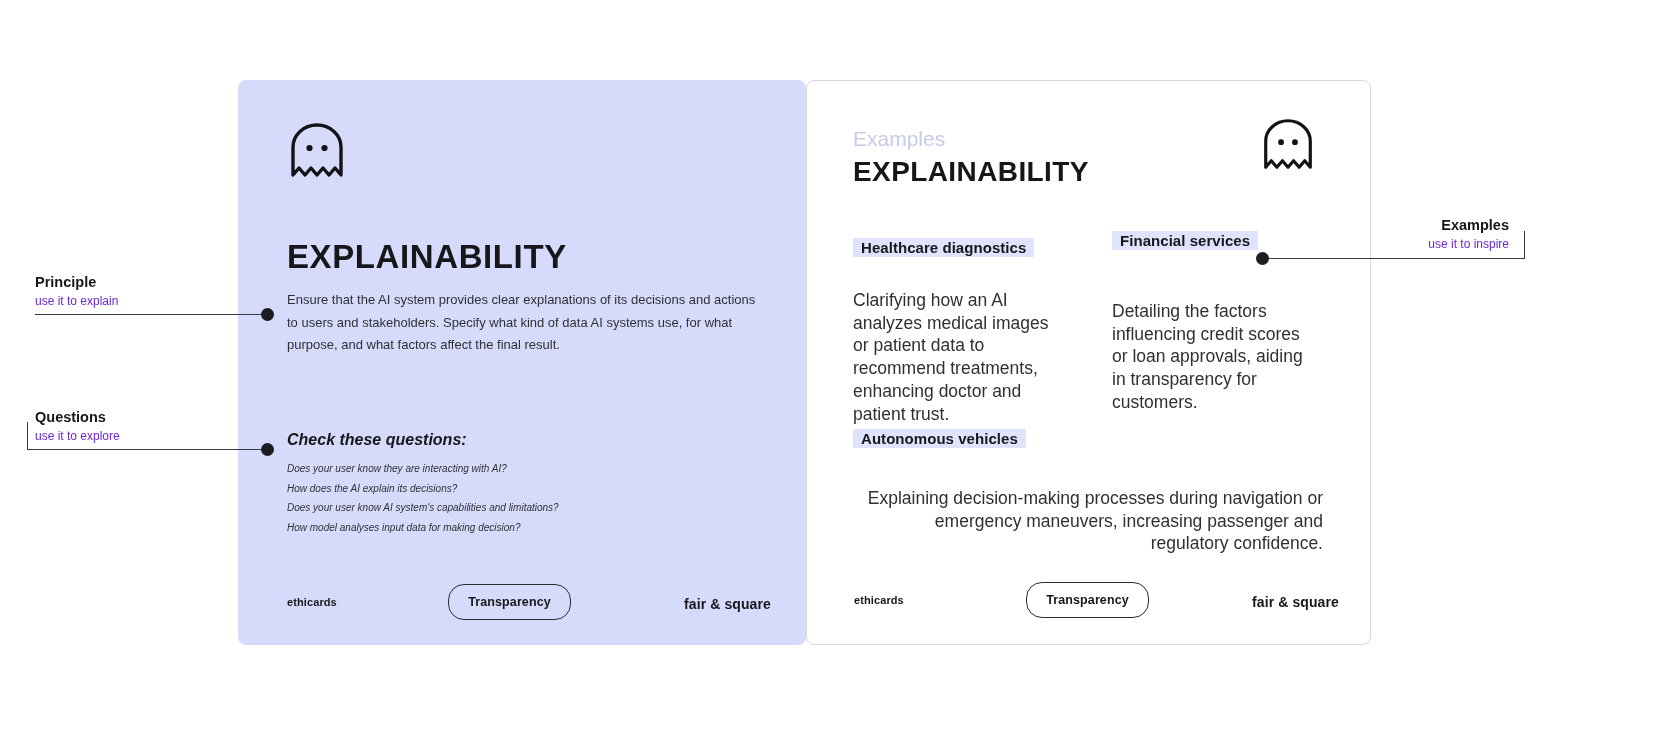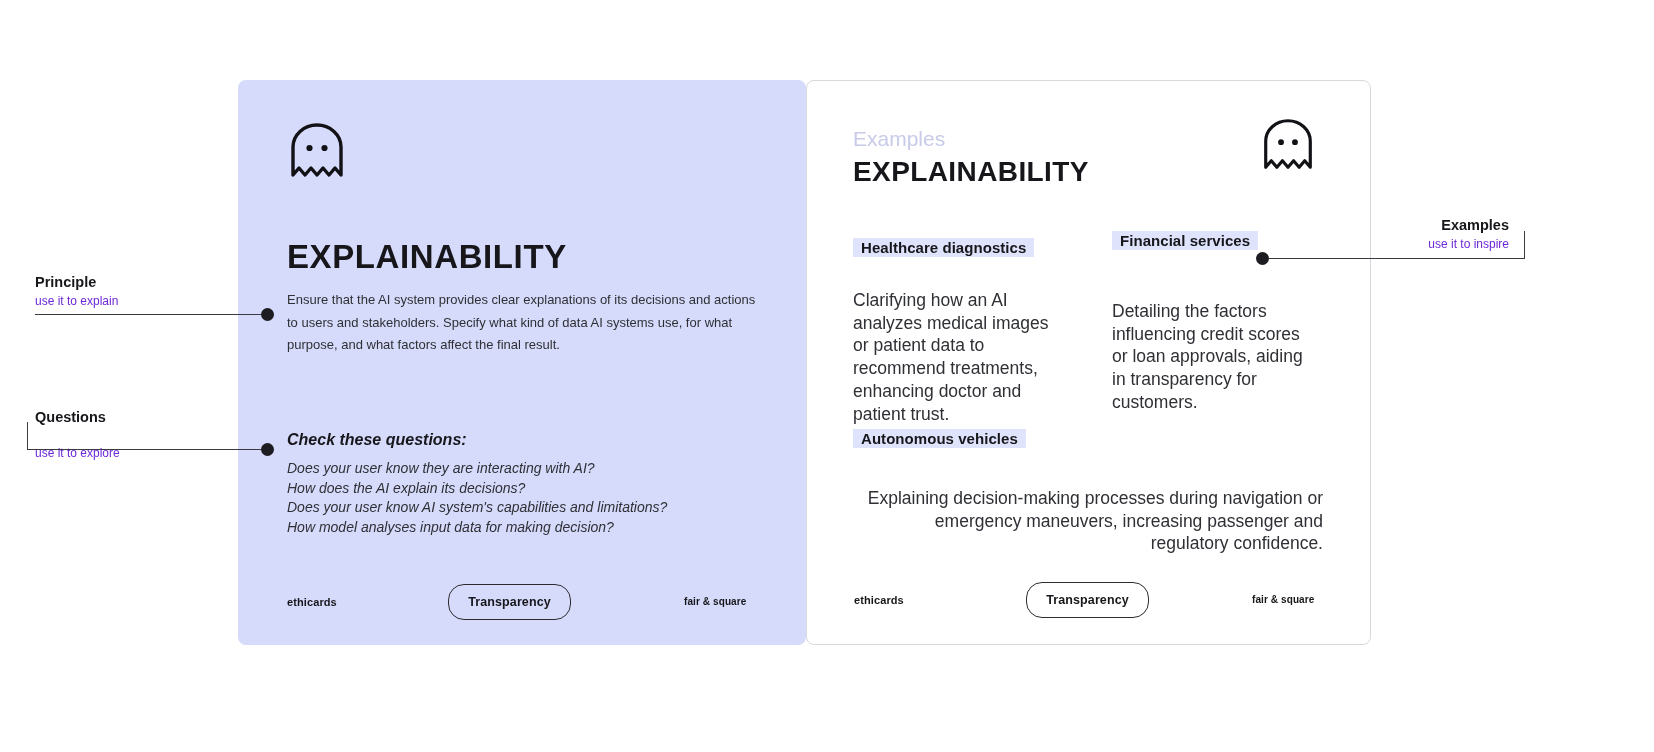--- a/index.html
+++ b/index.html
@@ -61,38 +61,38 @@
     left: 287px; top: 431px;
     font-size: 16px;
     font-weight: 700;
     font-style: italic;
     color: #17171b;
   }
   .q-list {
     position: absolute;
     left: 287px; top: 459px;
     width: 420px;
-    font-size: 14px;
+    font-size: 10px;
     line-height: 19.7px;
     font-style: italic;
     color: #2f3035;
   }
   .q-list div { white-space: nowrap; }
 
   
   .footer-brand {
     position: absolute;
     font-size: 11px;
     font-weight: 700;
     color: #17171b;
     letter-spacing: 0.1px;
   }
   .footer-tag {
     position: absolute;
-    font-size: 10px;
+    font-size: 14px;
     font-weight: 700;
     color: #17171b;
     letter-spacing: 0.1px;
   }
   .pill {
     position: absolute;
     display: flex;
     align-items: center;
     justify-content: center;
     border: 1.4px solid #2c2c31;
@@ -179,21 +179,21 @@
   }
 
   
   .p-title { left: 35px; top: 274px; }
   .p-sub   { left: 35px; top: 294px; text-align: right; }
   .p-hline { left: 35px; top: 314px; width: 236px; }
   .p-dot   { left: 261px; top: 308px; }
 
   
   .q-title { left: 35px; top: 409px; }
-  .q-sub   { left: 35px; top: 446px; text-align: right; }
+  .q-sub   { left: 35px; top: 429px; text-align: right; }
   .q-vline { left: 27px; top: 422px; height: 27px; }
   .q-hline { left: 27px; top: 449px; width: 245px; }
   .q-dot   { left: 261px; top: 443px; }
 
   
   .e-title { right: 145px; top: 217px; text-align: right; }
   .e-sub   { right: 145px; top: 237px; text-align: right; }
   .e-hline { left: 1266px; top: 258px; width: 258px; }
   .e-dot   { left: 1256px; top: 252px; }
   .e-vline { left: 1524px; top: 231px; height: 28px; }

